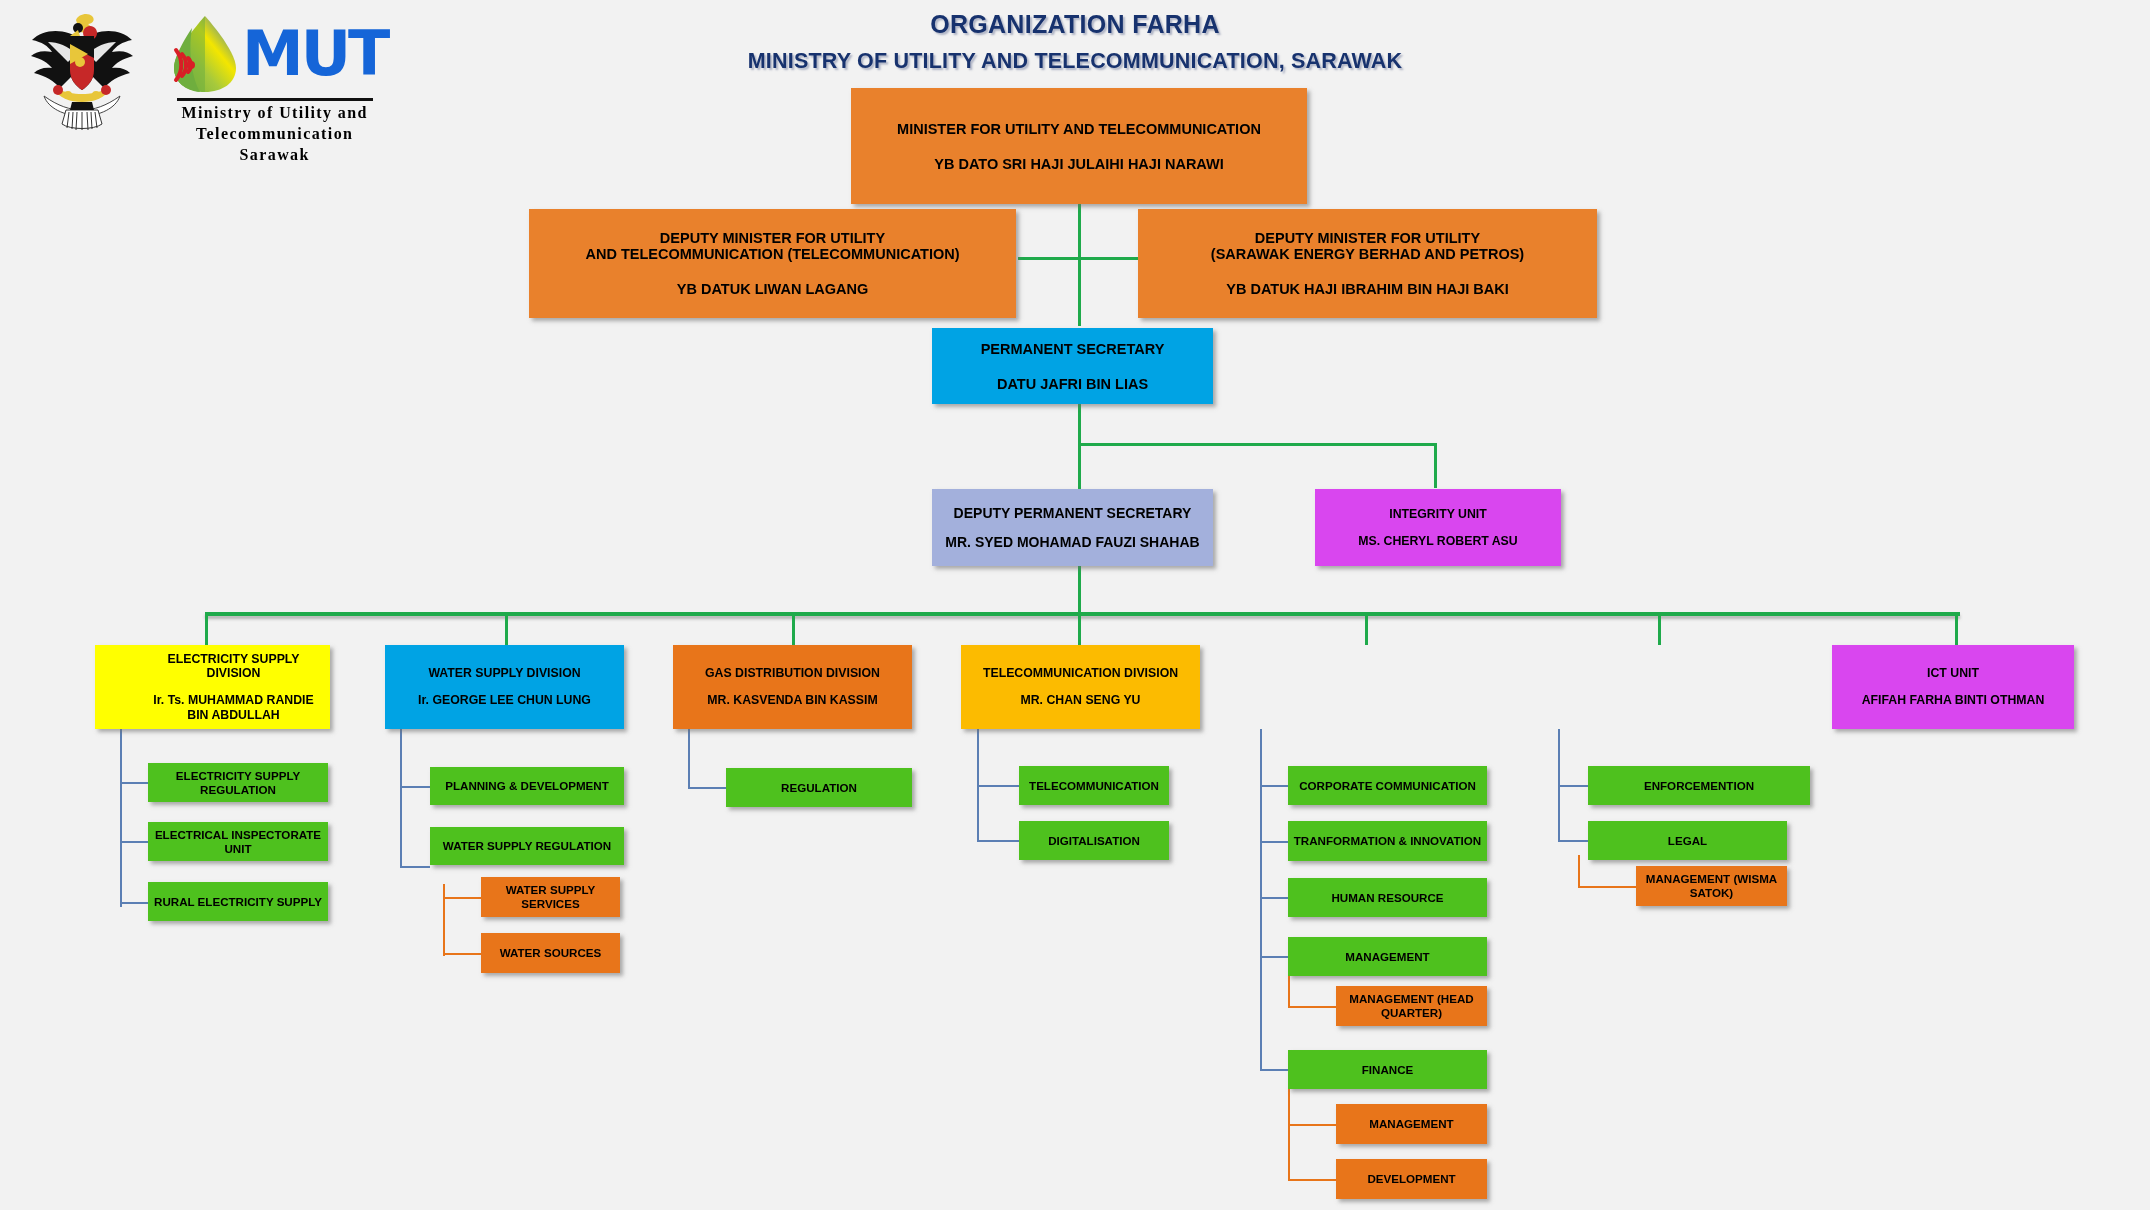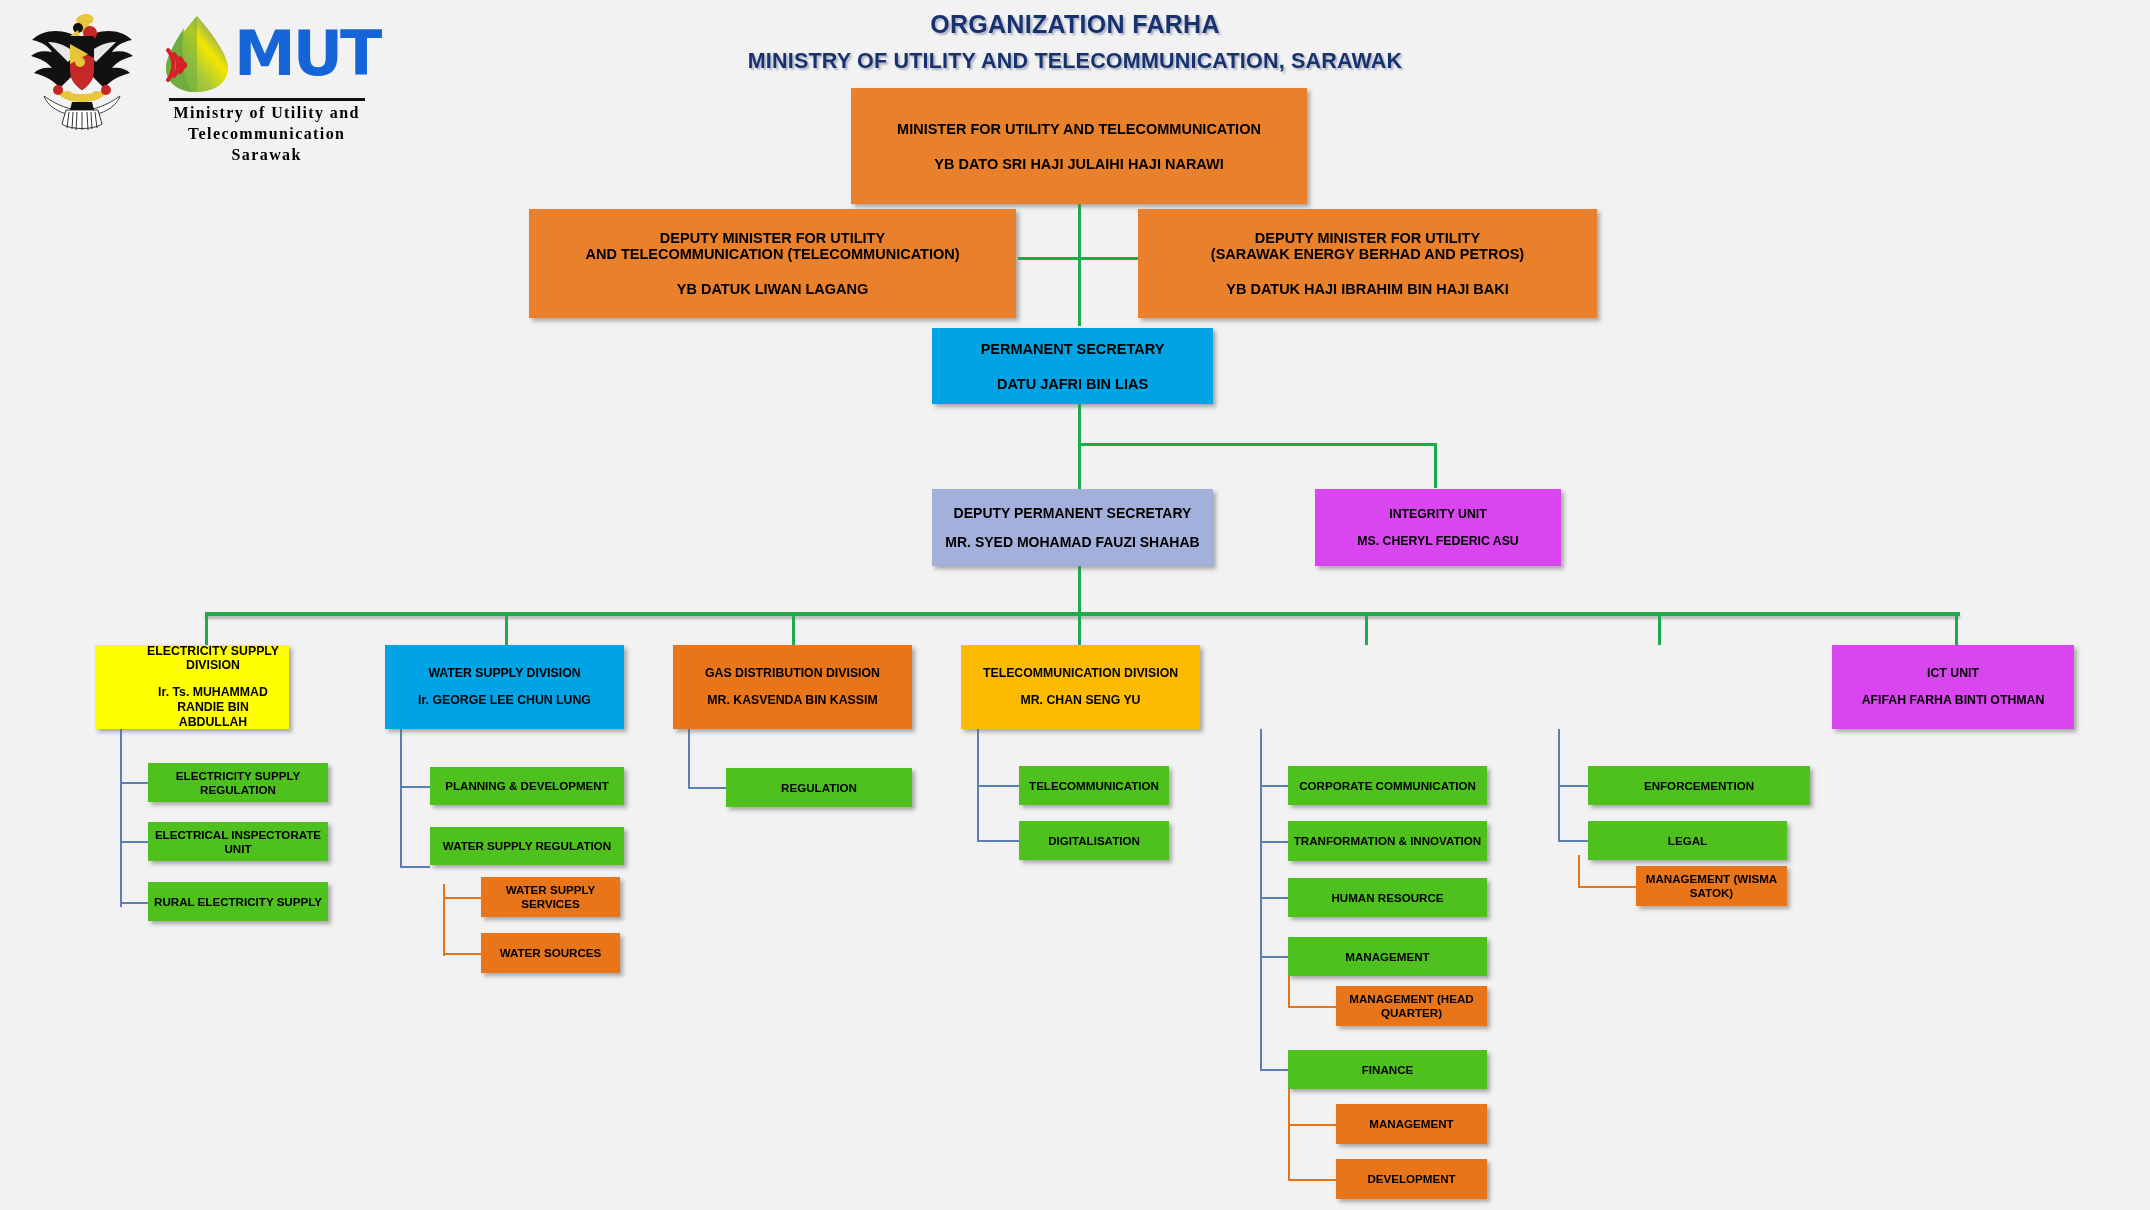--- a/index.html
+++ b/index.html
@@ -6,21 +6,21 @@
   body {
     width: 2150px; height: 1210px;
     background: #f2f2f2;
     font-family: "Liberation Sans", sans-serif;
     position: relative;
     overflow: hidden;
   }
   #chart { position: absolute; inset: 0; }
 
   
-  .logos { position: absolute; left: 18px; top: 6px; display: flex; align-items: flex-start; gap: 8px; }
+  .logos { position: absolute; left: 18px; top: 6px; display: flex; align-items: flex-start; gap: 16px; }
   .crest { width: 128px; height: 128px; }
   .mutlogo { display: flex; flex-direction: column; align-items: center; padding-top: 6px; }
   .mutrow { display: flex; align-items: center; }
   .mutword { font-family: "DejaVu Sans", sans-serif; font-weight: 700; font-size: 62px;
              color: #1565d8; letter-spacing: -3px; line-height: .82; margin-left: -6px; }
   .mutrule { width: 196px; height: 3px; background: #111; margin-top: 2px; }
   .mutsub { font-family: "Liberation Serif", serif; font-weight: 700; font-size: 16px;
             letter-spacing: 1.4px; color: #000; text-align: center; line-height: 1.3; margin-top: 2px; }
 
   .title-wrap { position: absolute; left: 0; right: 0; top: 10px; text-align: center; }
@@ -238,24 +238,24 @@
     <div class="name">DATU JAFRI BIN LIAS</div>
   </div>
 
   <div class="node tier-top c-purple" style="left:932px; top:489px; width:281px; height:77px;">
     <div class="role" style="font-size:14px">DEPUTY PERMANENT SECRETARY</div>
     <div class="name" style="margin-top:13px;font-size:14px">MR. SYED MOHAMAD FAUZI SHAHAB</div>
   </div>
 
   <div class="node tier-top c-lgreen" style="left:1315px; top:489px; width:246px; height:77px;">
     <div class="role" style="font-size:12.3px">INTEGRITY UNIT</div>
-    <div class="name" style="margin-top:13px;font-size:12.3px">MS. CHERYL FEDERIC ASU</div>
-  </div>
-
-  <div class="node div-node c-yellow" style="left:95px; top:645px; width:194px; height:84px;padding-left:48px;">
+    <div class="name" style="margin-top:13px;font-size:12.3px">MS. CHERYL ROBERT ASU</div>
+  </div>
+
+  <div class="node div-node c-yellow" style="left:95px; top:645px; width:235px; height:84px;padding-left:48px;">
     <div class="role">ELECTRICITY SUPPLY DIVISION</div>
     <div class="name" style="max-width:200px">Ir. Ts. MUHAMMAD RANDIE BIN ABDULLAH</div>
   </div>
   <div class="node div-node c-cyan" style="left:385px; top:645px; width:239px; height:84px;">
     <div class="role">WATER SUPPLY DIVISION</div>
     <div class="name">Ir. GEORGE LEE CHUN LUNG</div>
   </div>
   <div class="node div-node c-dorange" style="left:673px; top:645px; width:239px; height:84px;">
     <div class="role">GAS DISTRIBUTION DIVISION</div>
     <div class="name">MR. KASVENDA BIN KASSIM</div>

